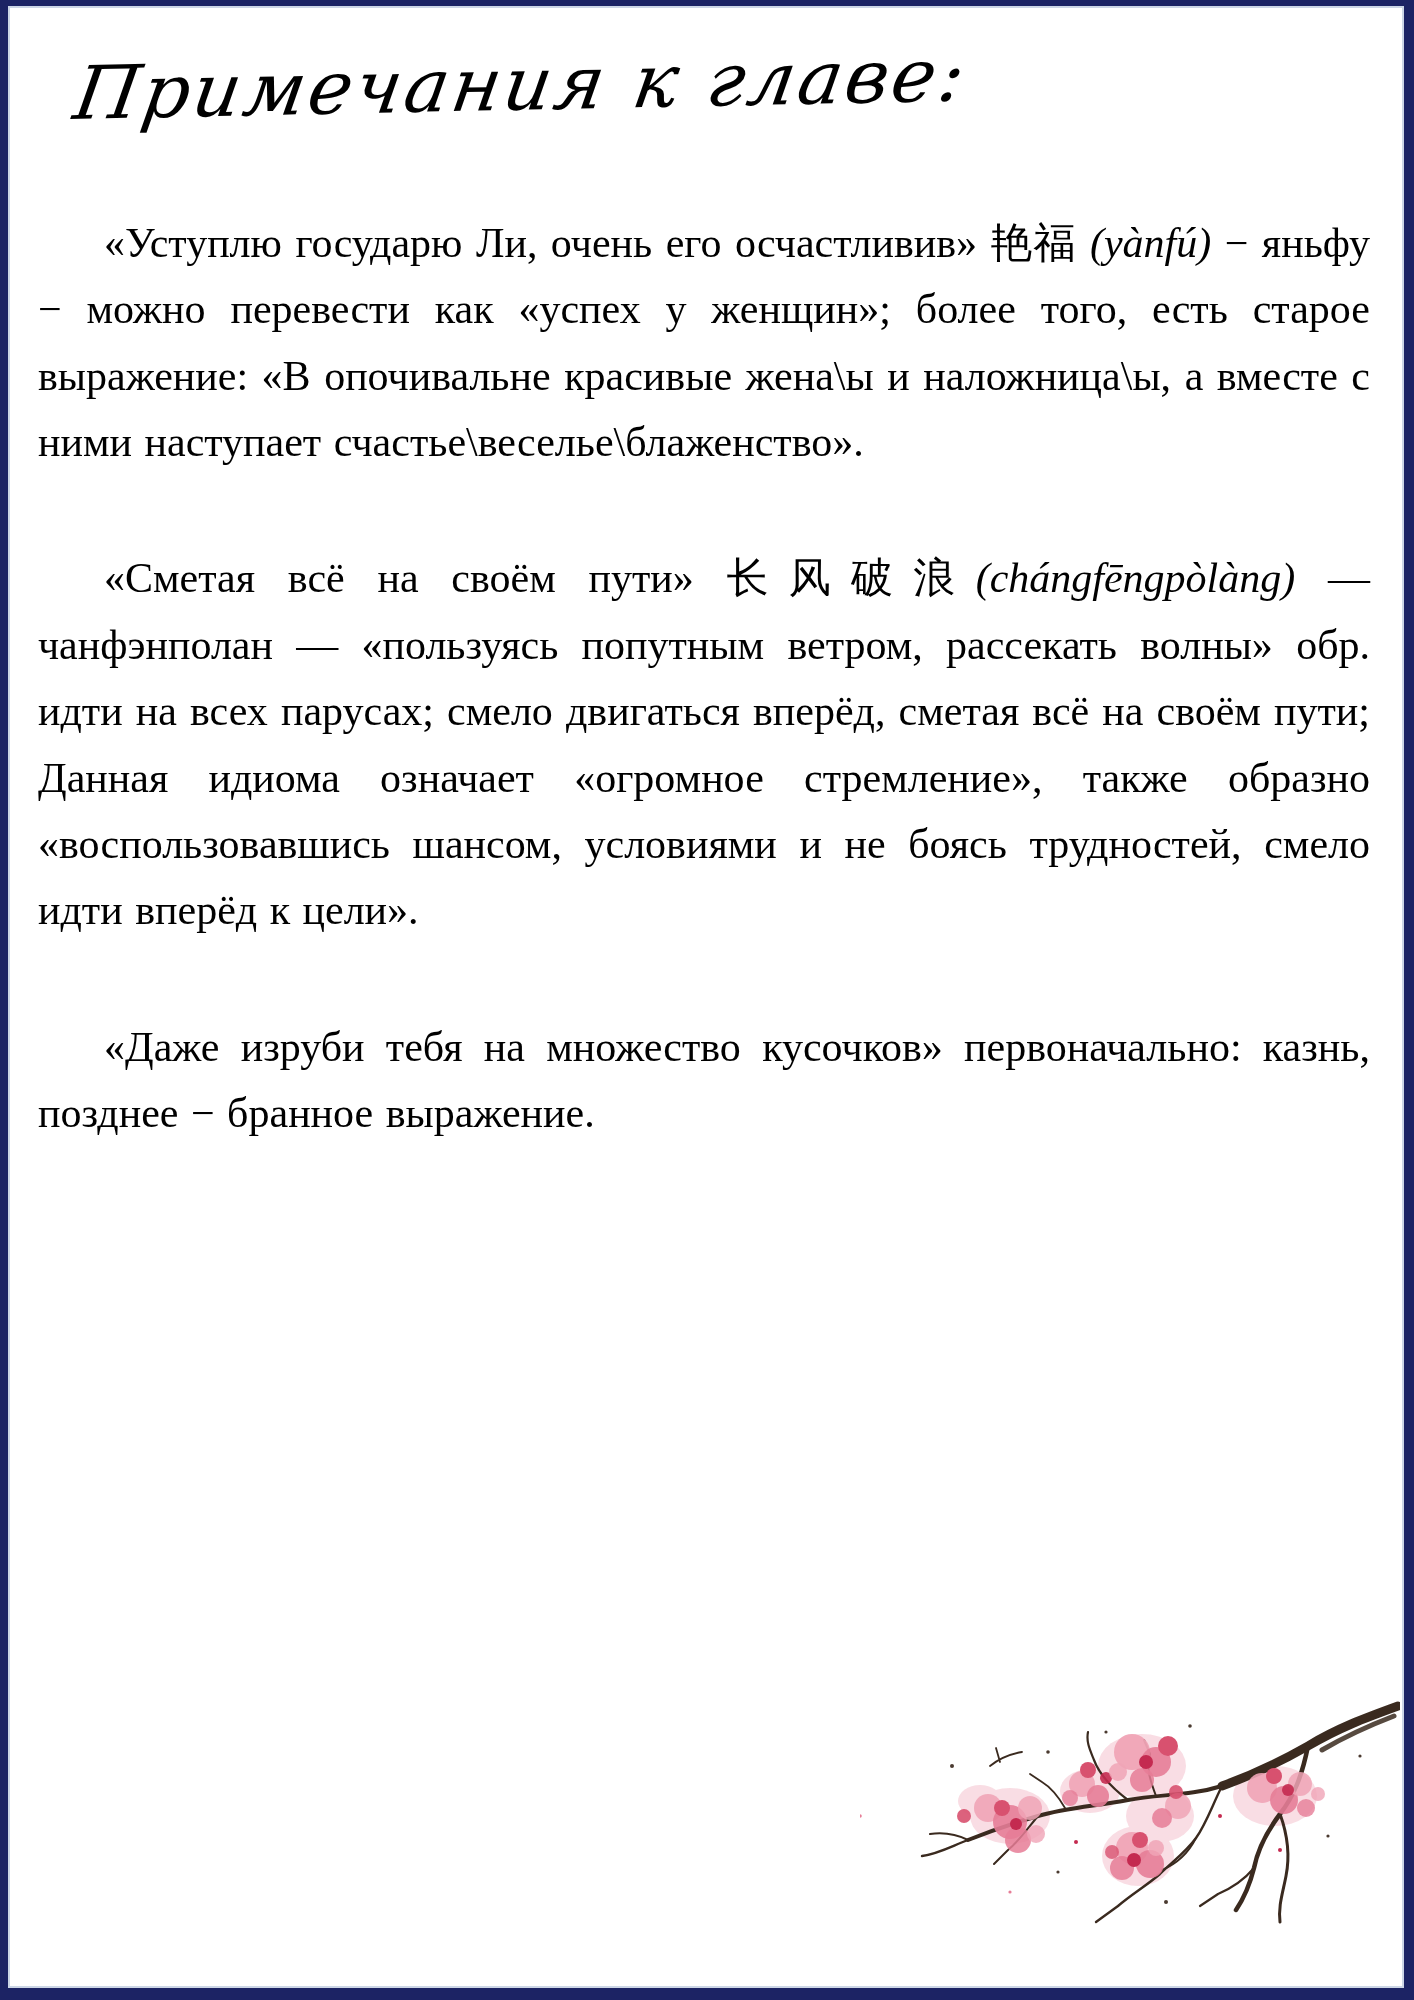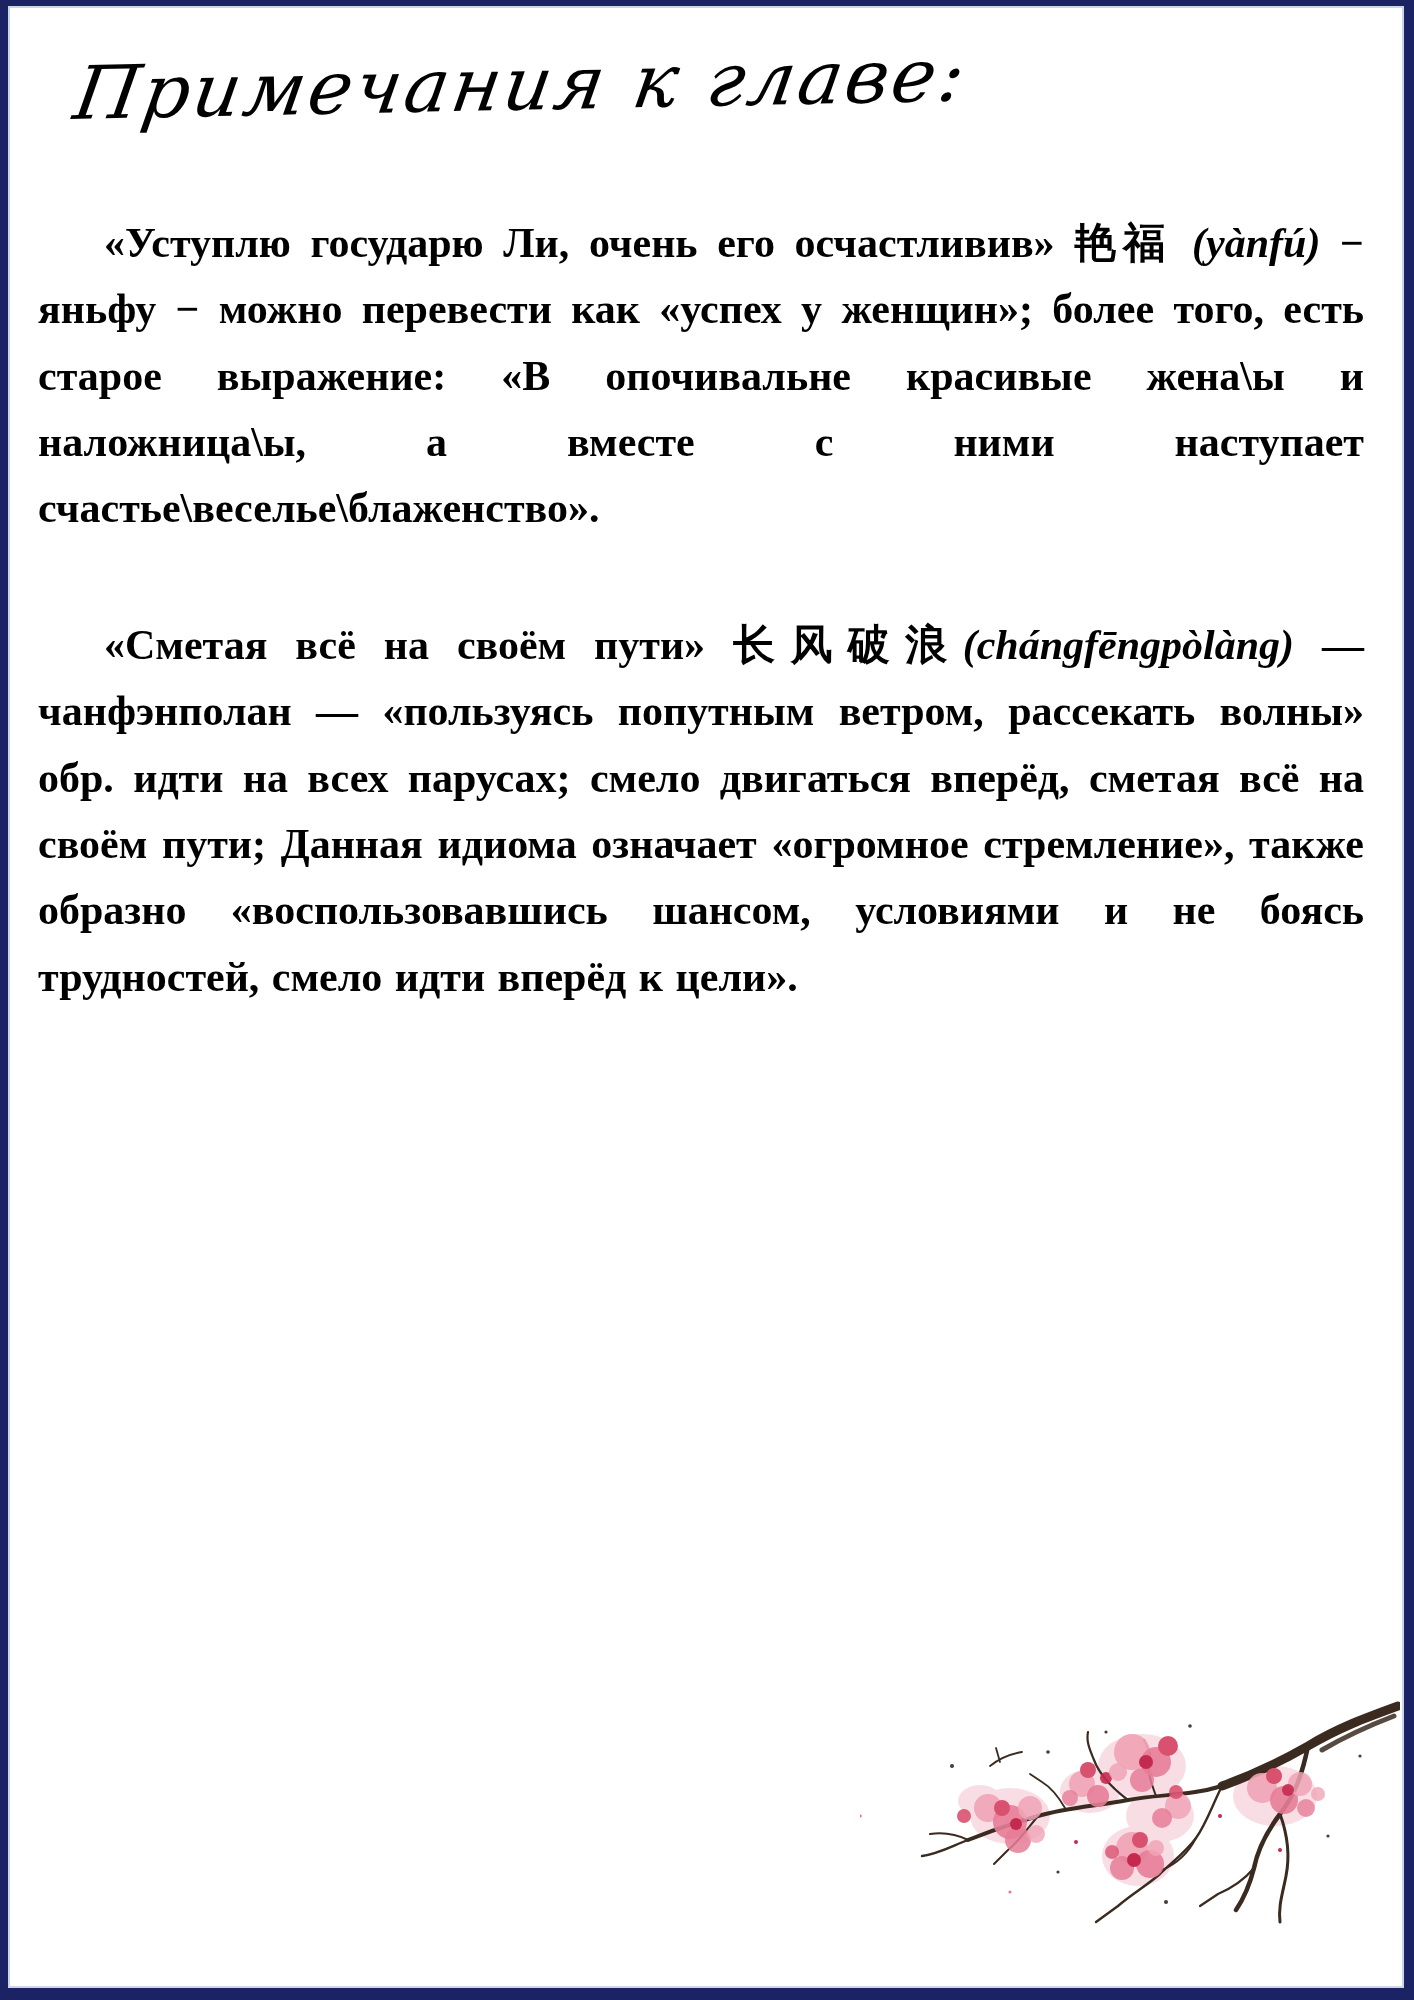--- a/index.html
+++ b/index.html
@@ -40,23 +40,22 @@
     margin: 26px 0 74px 44px;
     transform: skewX(-10deg) rotate(-1.2deg);
     transform-origin: left top;
     white-space: nowrap;
   }
   p.note {
     font-size: 42px;
     line-height: 1.58;
     text-align: justify;
     text-indent: 66px;
-    margin: 0 8px 70px 0;
+    margin: 0 2px 70px 0;
     word-spacing: 2px;
-    font-weight: bold;
   }
   p.note:last-of-type { margin-bottom: 0; }
   .it { font-style: italic; }
   .blossom {
     position: absolute;
     right: 4px;
     bottom: 22px;
     width: 540px;
     height: 270px;
     z-index: 1;
@@ -72,20 +71,21 @@
     <div class="page-title">Примечания к главе:</div>
 
     <main>
       <p class="note"><span>«Уступлю государю Ли, очень его осчастливив» 艳福 </span><span class="it">(yànfú)</span><span> − яньфу − можно перевести как «успех у женщин»; более того, есть старое выражение: «В опочивальне красивые жена\ы и наложница\ы, а вместе с ними наступает счастье\веселье\блаженство».</span></p>
 
 
 
       <p class="note"><span>«Сметая всё на своём пути» 长风破浪</span><span class="it">(chángfēngpòlàng)</span><span> — чанфэнполан — «пользуясь попутным ветром, рассекать волны» обр. идти на всех парусах; смело двигаться вперёд, сметая всё на своём пути; Данная идиома означает «огромное стремление», также образно «воспользовавшись шансом, условиями и не боясь трудностей, смело идти вперёд к цели».</span></p>
 
 
+      <p class="note"><span>«Даже изруби тебя на множество кусочков» первоначально: казнь, позднее − бранное выражение.</span></p>
     </main>
   </div>
 
   <svg class="blossom" viewBox="0 0 540 270" aria-hidden="true">
 
     <g fill="#f6ccd6" opacity="0.65">
       <ellipse cx="150" cy="120" rx="40" ry="28"></ellipse>
       <ellipse cx="230" cy="95" rx="30" ry="22"></ellipse>
       <ellipse cx="282" cy="70" rx="44" ry="32"></ellipse>
       <ellipse cx="300" cy="120" rx="34" ry="26"></ellipse>

